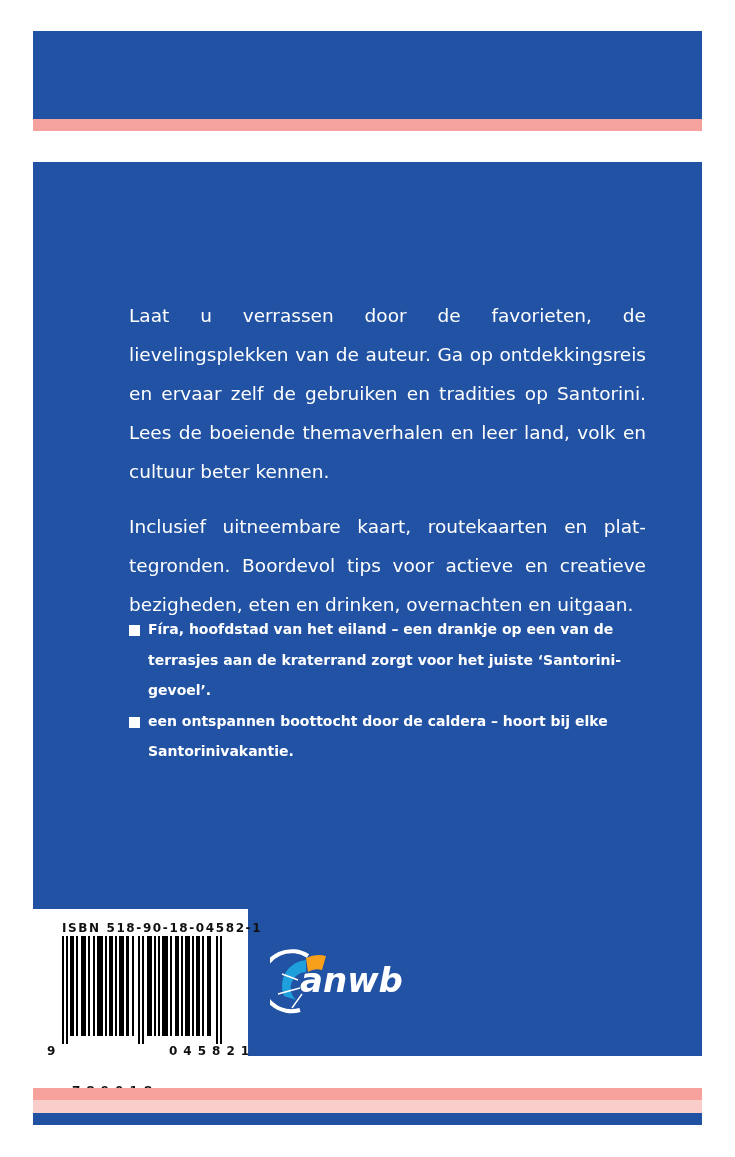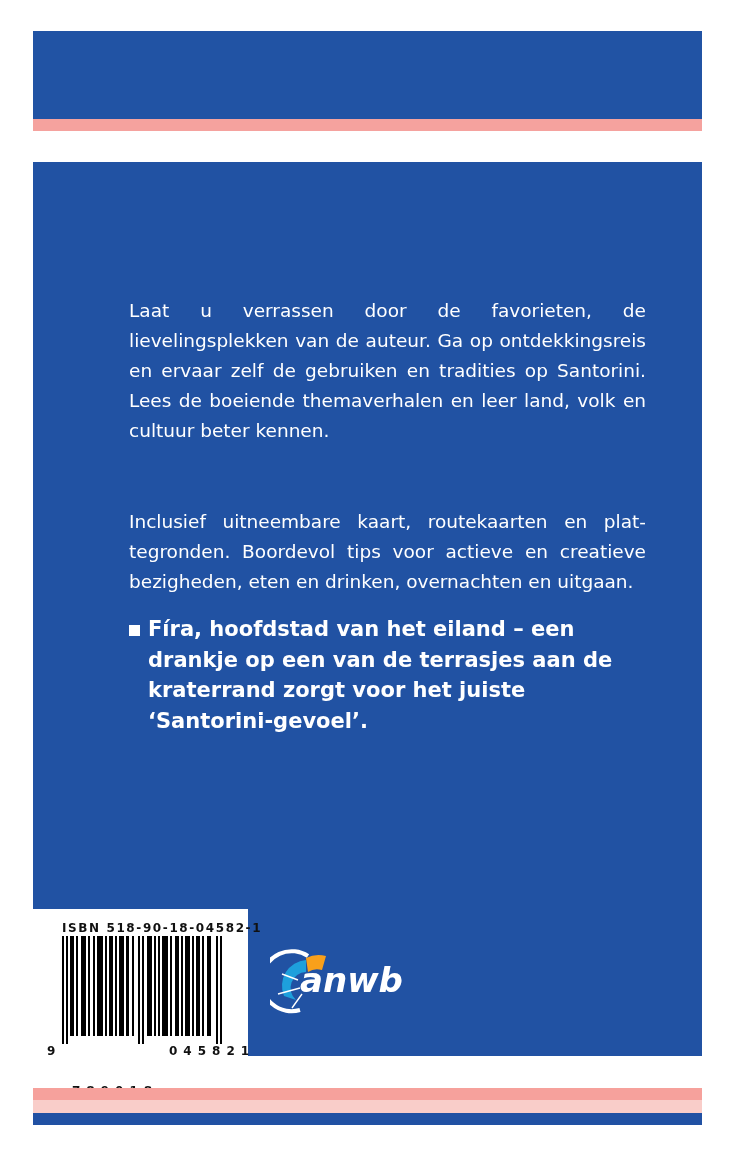--- a/index.html
+++ b/index.html
@@ -1,24 +1,24 @@
 <!DOCTYPE html>
 <html><head>
   <meta charset="utf-8">
   <style>
     html, body { margin: 0; padding: 0; }
     body { width: 735px; height: 1157px; background: #ffffff; position: relative; overflow: hidden; font-family: "DejaVu Sans", sans-serif; }
     .band { position: absolute; left: 33px; width: 669px; }
     .top-blue { top: 31px; height: 88px; background: #2153a4; }
     .top-pink { top: 119px; height: 12px; background: #f5a29e; }
     .panel { position: absolute; left: 33px; top: 162px; width: 669px; height: 894px; background: #2152a3; }
-    .text-block { position: absolute; left: 129px; width: 517px; color: #ffffff; font-size: 18.5px; line-height: 30px; }
+    .text-block { position: absolute; left: 129px; width: 517px; color: #ffffff; font-size: 18.5px; line-height: 39px; }
     .p1 { top: 296px; text-align: justify; text-align-last: left; }
     .p2 { top: 507px; text-align: justify; text-align-last: left; }
-    .bullets { position: absolute; left: 129px; top: 614px; width: 500px; color: #ffffff; font-weight: bold; font-size: 21px; line-height: 30.6px; }
+    .bullets { position: absolute; left: 129px; top: 614px; width: 500px; color: #ffffff; font-weight: bold; font-size: 14px; line-height: 30.6px; }
     .bullet { display: flex; }
     .bullet .sq { flex: 0 0 auto; width: 11px; height: 11px; background: #fff; margin: 11px 8px 0 0; }
     .bullet .txt { flex: 1 1 auto; }
     .barcode-box { position: absolute; left: 33px; top: 909px; width: 215px; height: 147px; background: #ffffff; }
     .isbn-top { position: absolute; left: 62px; top: 921px; font-family: "DejaVu Sans", sans-serif; font-weight: bold; font-size: 12px; letter-spacing: 1.6px; color: #111; }
     .bars { position: absolute; left: 62px; top: 936px; width: 160px; height: 108px; }
     .isbn-digits { position: absolute; top: 1044px; font-family: "DejaVu Sans", sans-serif; font-weight: bold; font-size: 12px; color: #111; letter-spacing: 6px; }
     .logo { position: absolute; left: 270px; top: 948px; width: 140px; height: 70px; }
     .bot-pink { top: 1088px; height: 12px; background: #f6a19c; }
     .bot-lpink { top: 1100px; height: 13px; background: #f9cdc9; }
@@ -32,20 +32,24 @@
 
 <div class="panel"></div>
 
 <div class="text-block p1">Laat u verrassen door de favorieten, de lievelingsplekken van de auteur. Ga op ontdekkingsreis en ervaar zelf de gebruiken en tradities op Santorini. Lees de boeiende themaverhalen en leer land, volk en cultuur beter kennen.</div>
 <div class="text-block p2">Inclusief uitneembare kaart, routekaarten en plat­tegronden. Boordevol tips voor actieve en creatieve bezigheden, eten en drinken, overnachten en uitgaan.</div>
 
 <div class="bullets">
   <div class="bullet">
     <span class="sq"></span>
     <span class="txt">Fíra, hoofdstad van het eiland – een drankje op een van de terrasjes aan de kraterrand zorgt voor het juiste ‘Santorini-gevoel’.</span>
+  </div>
+  <div class="bullet">
+    <span class="sq"></span>
+    <span class="txt">een ontspannen boottocht door de caldera – hoort bij elke Santorinivakantie.</span>
   </div>
 </div>
 
 <div class="barcode-box"></div>
 <div class="isbn-top">ISBN 518-90-18-04582-1</div>
 <svg class="bars" viewBox="0 0 160 108" preserveAspectRatio="none">
   <g fill="#000">
     <rect x="0" y="0" width="2" height="108"></rect>
       <rect x="4" y="0" width="2" height="108"></rect>
     <rect x="8" y="0" width="4" height="100"></rect>

